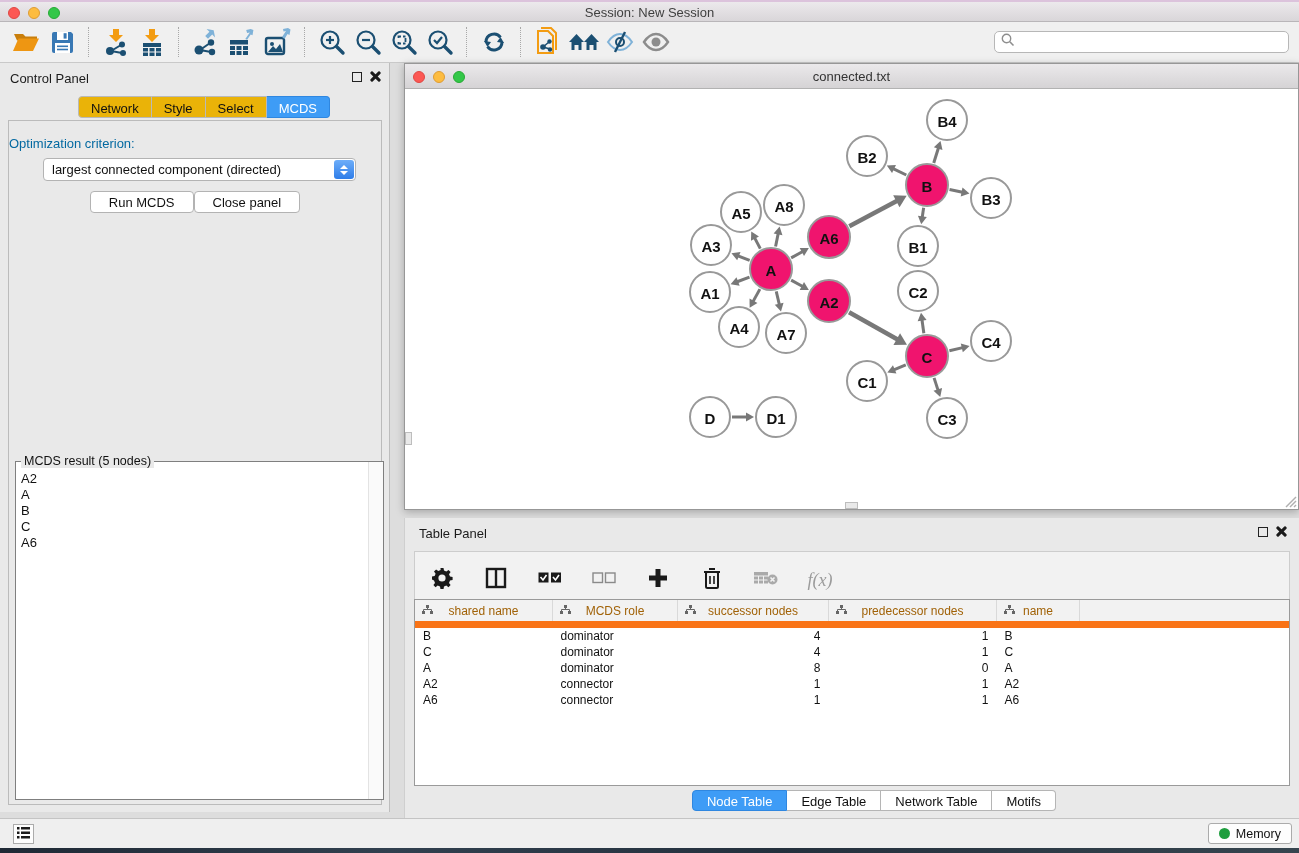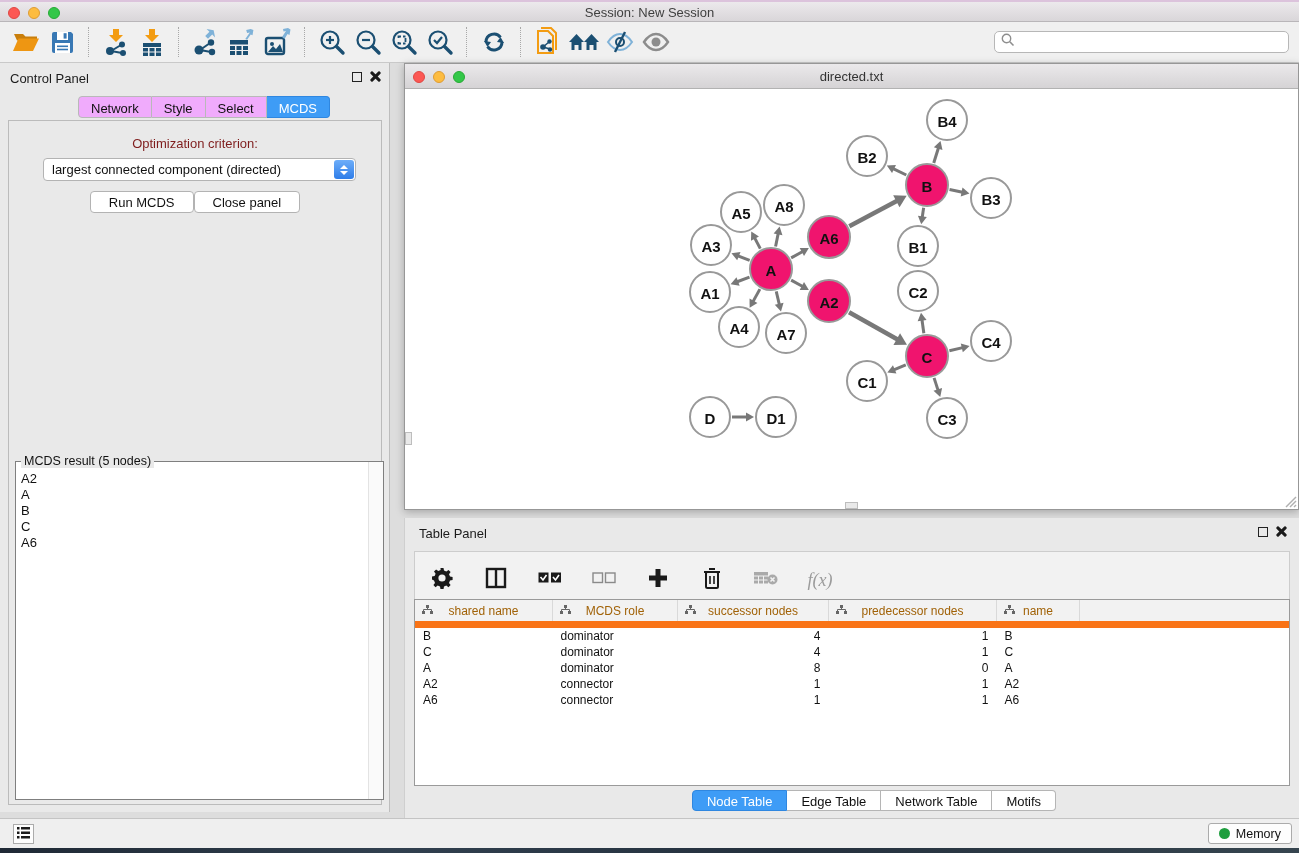--- a/index.html
+++ b/index.html
@@ -36,29 +36,29 @@
   .cp-header{position:absolute;left:0;top:0;width:100%;height:30px;}
   .cp-title{position:absolute;left:10px;top:8px;font-size:13px;color:#1c1c1c;}
   .panel-icons{position:absolute;right:8px;top:8px;display:flex;gap:8px;align-items:center;}
   .float-icon{width:10px;height:10px;border:1.5px solid #222;box-sizing:border-box;}
   .close-icon{width:11px;height:11px;position:relative;}
   .close-icon:before,.close-icon:after{content:"";position:absolute;left:-1px;top:4px;width:13px;height:3px;background:#1a1a1a;border-radius:1px;}
   .close-icon:before{transform:rotate(45deg);}
   .close-icon:after{transform:rotate(-45deg);}
 
   .cp-tabs{position:absolute;left:78px;top:33px;display:flex;height:22px;}
-  .cp-tab{font-size:13px;color:#111;background:#f0abfc;border:1px solid #b9b9b9;border-left:none;
+  .cp-tab{font-size:13px;color:#111;background:#eab308;border:1px solid #b9b9b9;border-left:none;
     padding:2px 12px 0 12px;display:flex;align-items:center;box-sizing:border-box;height:22px;}
   .cp-tab:first-child{border-left:1px solid #b9b9b9;border-radius:4px 0 0 4px;}
   .cp-tab:last-child{border-radius:0 4px 4px 0;}
   .cp-tab.active{background:#3e9cf6;border-color:#2f87e0;color:#fff;}
 
   .cp-content{position:absolute;left:8px;top:57px;width:374px;height:685px;border:1px solid #bbbbbb;
     background:#e9e9e9;box-sizing:border-box;}
-  .opt-label{position:absolute;left:0;width:100%;top:15px;text-align:center;font-size:13px;color:#7f1d1d;}
+  .opt-label{position:absolute;left:0;width:100%;top:15px;font-size:13px;color:#0369a1;}
   .dropdown{position:absolute;left:34px;top:37px;width:313px;height:23px;background:#fff;border:1px solid #b3b3b3;
     border-radius:4px;display:flex;align-items:center;box-sizing:border-box;}
   .dropdown .dd-text{flex:1;font-size:13px;color:#111;padding-left:8px;white-space:nowrap;overflow:hidden;}
   .dd-stepper{width:20px;height:19px;margin-right:1px;border-radius:3px;
     background:linear-gradient(#6eaef9,#2e7de9);display:flex;flex-direction:column;align-items:center;justify-content:center;gap:2px;}
   .dd-up{width:0;height:0;border-left:4px solid transparent;border-right:4px solid transparent;border-bottom:4px solid #fff;}
   .dd-down{width:0;height:0;border-left:4px solid transparent;border-right:4px solid transparent;border-top:4px solid #fff;}
   .cp-buttons{position:absolute;left:0;width:100%;top:70px;display:flex;justify-content:center;gap:0;}
   .btn{background:#fff;border:1px solid #b3b3b3;border-radius:4px;font-size:13px;color:#111;
     padding:3px 18px;height:22px;box-sizing:border-box;}
@@ -369,21 +369,21 @@
       </div>
     </div>
 
     <div class="network-window">
       <div class="nw-titlebar">
         <div class="lights">
           <div class="light red"></div>
           <div class="light yellow"></div>
           <div class="light green"></div>
         </div>
-        <div class="nw-title">directed.txt</div>
+        <div class="nw-title">connected.txt</div>
       </div>
       <div class="nw-canvas">
         <svg id="graph-svg" width="893" height="420">
             <line x1="355.28783204484967" y1="159.64688088521442" x2="349.50664655214604" y2="148.66262844907752" stroke="#787878" stroke-width="3"></line>
             <polygon points="346.2464215223177,142.46820089240362 353.9545249856976,147.4516877237127 345.99026098425975,151.64340561920628" fill="#787878"></polygon>
             <line x1="370.5783782586724" y1="157.46029164961277" x2="373.227262195587" y2="144.41963226787956" stroke="#787878" stroke-width="3"></line>
             <polygon points="374.6206816656177,137.55972103080518 377.4381452094161,146.2953892467671 368.61825933317766,144.50384992815614" fill="#787878"></polygon>
             <line x1="344.645036109639" y1="171.4580144438556" x2="332.9258240356725" y2="166.770329614269" stroke="#787878" stroke-width="3"></line>
             <polygon points="326.4264871994757,164.1705948797903 335.52555877015124,162.96357518163944 332.1830426829643,171.31986539960678" fill="#787878"></polygon>
             <line x1="344.4789624129428" y1="188.11448958200518" x2="332.1352213054199" y2="192.7686870487761" stroke="#787878" stroke-width="3"></line>

